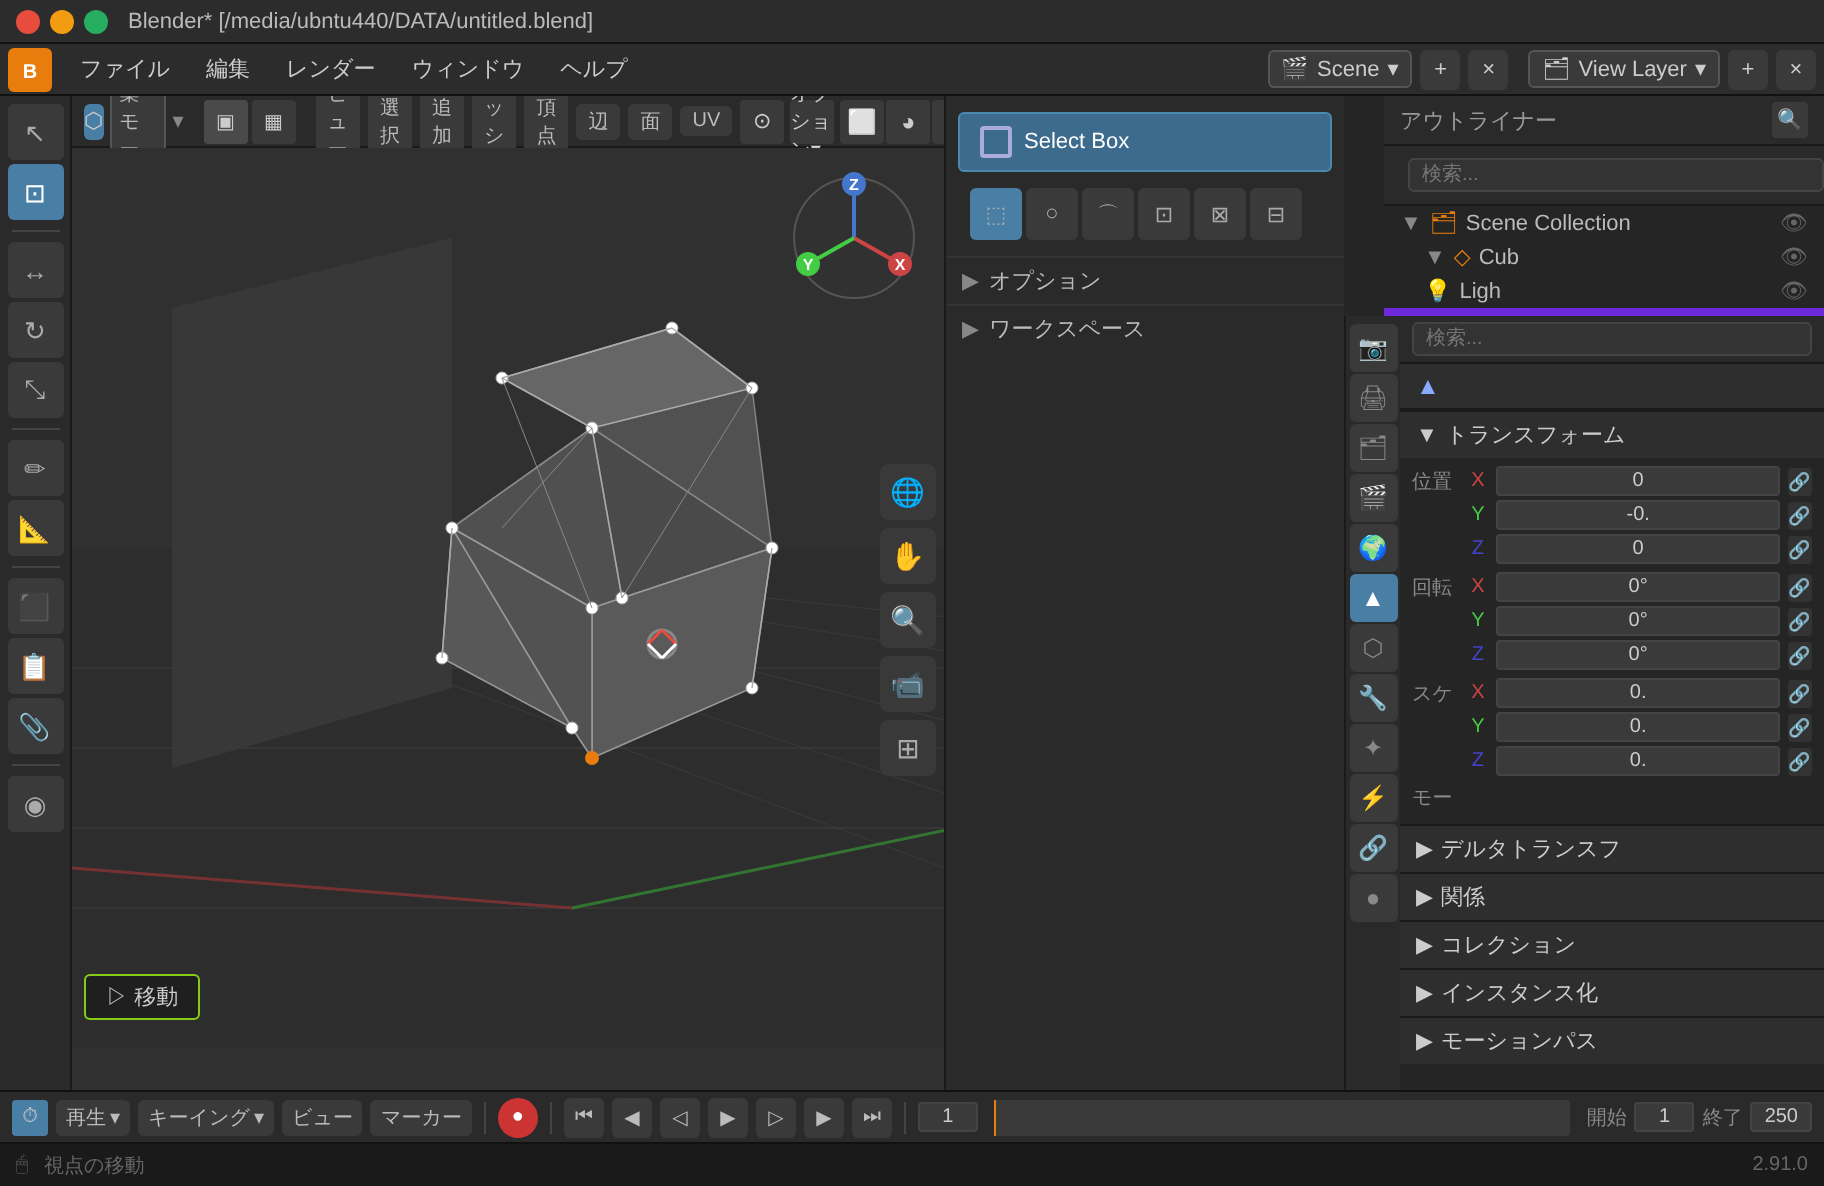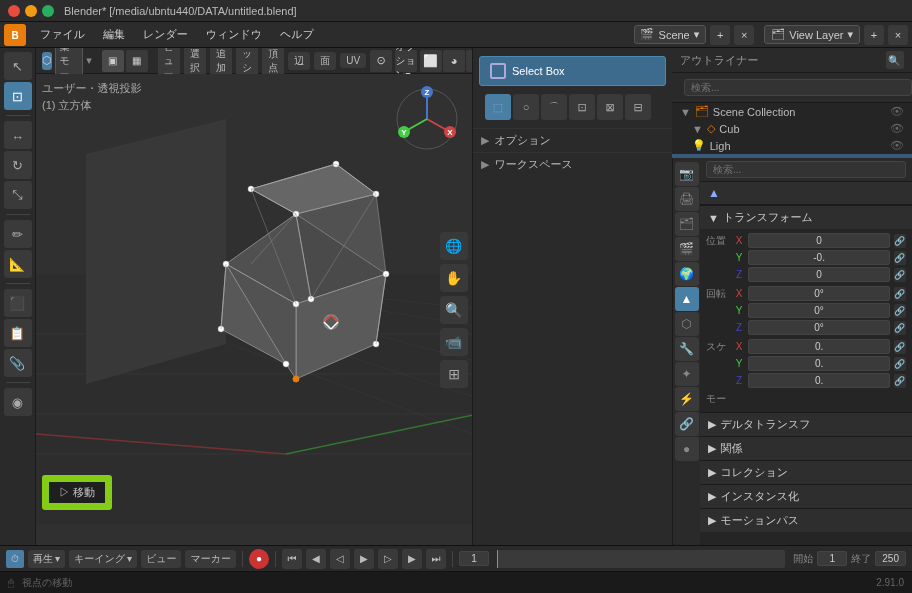--- a/index.html
+++ b/index.html
@@ -285,22 +285,23 @@
       cursor: pointer;
       font-size: 12px;
       color: #888;
     }
     .prop-icon.active { background: #4a7fa5; color: white; }
 
     
     #outliner {
       height: 110px;
       background: #252525;
-      border-bottom: 1px solid #6d28d9;
+      border-bottom: 4px solid #6d28d9;
       overflow: hidden;
+      margin-left: 20px;
     }
     .outliner-header {
       background: #2a2a2a;
       padding: 3px 8px;
       font-size: 11px;
       color: #999;
       border-bottom: 1px solid #1a1a1a;
       display: flex;
       justify-content: space-between;
       align-items: center;
@@ -441,21 +442,21 @@
       font-size: 14px;
       cursor: pointer;
     }
 
     
     .move-label {
       position: absolute;
       bottom: 35px;
       left: 6px;
       background: rgba(30,30,30,0.9);
-      border: 7px solid #84cc16;
+      border: 1px solid #84cc16;
       border-radius: 3px;
       padding: 3px 10px;
       font-size: 11px;
       color: #ccc;
     }
 
     #prop-icons-column {
       width: 28px;
       background: #2a2a2a;
       display: flex;
@@ -690,24 +691,20 @@
           <line x1="35" y1="55" x2="80" y2="170" stroke="#888" stroke-width="0.5"></line>
 
           <circle cx="115" cy="188" r="7" fill="none" stroke="#888" stroke-width="1.5"></circle>
           <line x1="108" y1="188" x2="115" y2="181" stroke="#e74c3c" stroke-width="1.5"></line>
           <line x1="115" y1="181" x2="122" y2="188" stroke="#e74c3c" stroke-width="1.5"></line>
           <line x1="122" y1="188" x2="115" y2="195" stroke="#fff" stroke-width="1.5"></line>
           <line x1="115" y1="195" x2="108" y2="188" stroke="#fff" stroke-width="1.5"></line>
         </g>
       </svg>
 
-      <div class="vp-info">
-        <div>ユーザー・透視投影</div>
-        <div>(1) 立方体</div>
-      </div>
 
       <div style="position:absolute;right:4px;top:50%;transform:translateY(-50%);display:flex;flex-direction:column;gap:4px;">
         <div class="nav-icon">🌐</div>
         <div class="nav-icon">✋</div>
         <div class="nav-icon">🔍</div>
         <div class="nav-icon">📹</div>
         <div class="nav-icon">⊞</div>
       </div>
 
       <div class="axis-widget">

